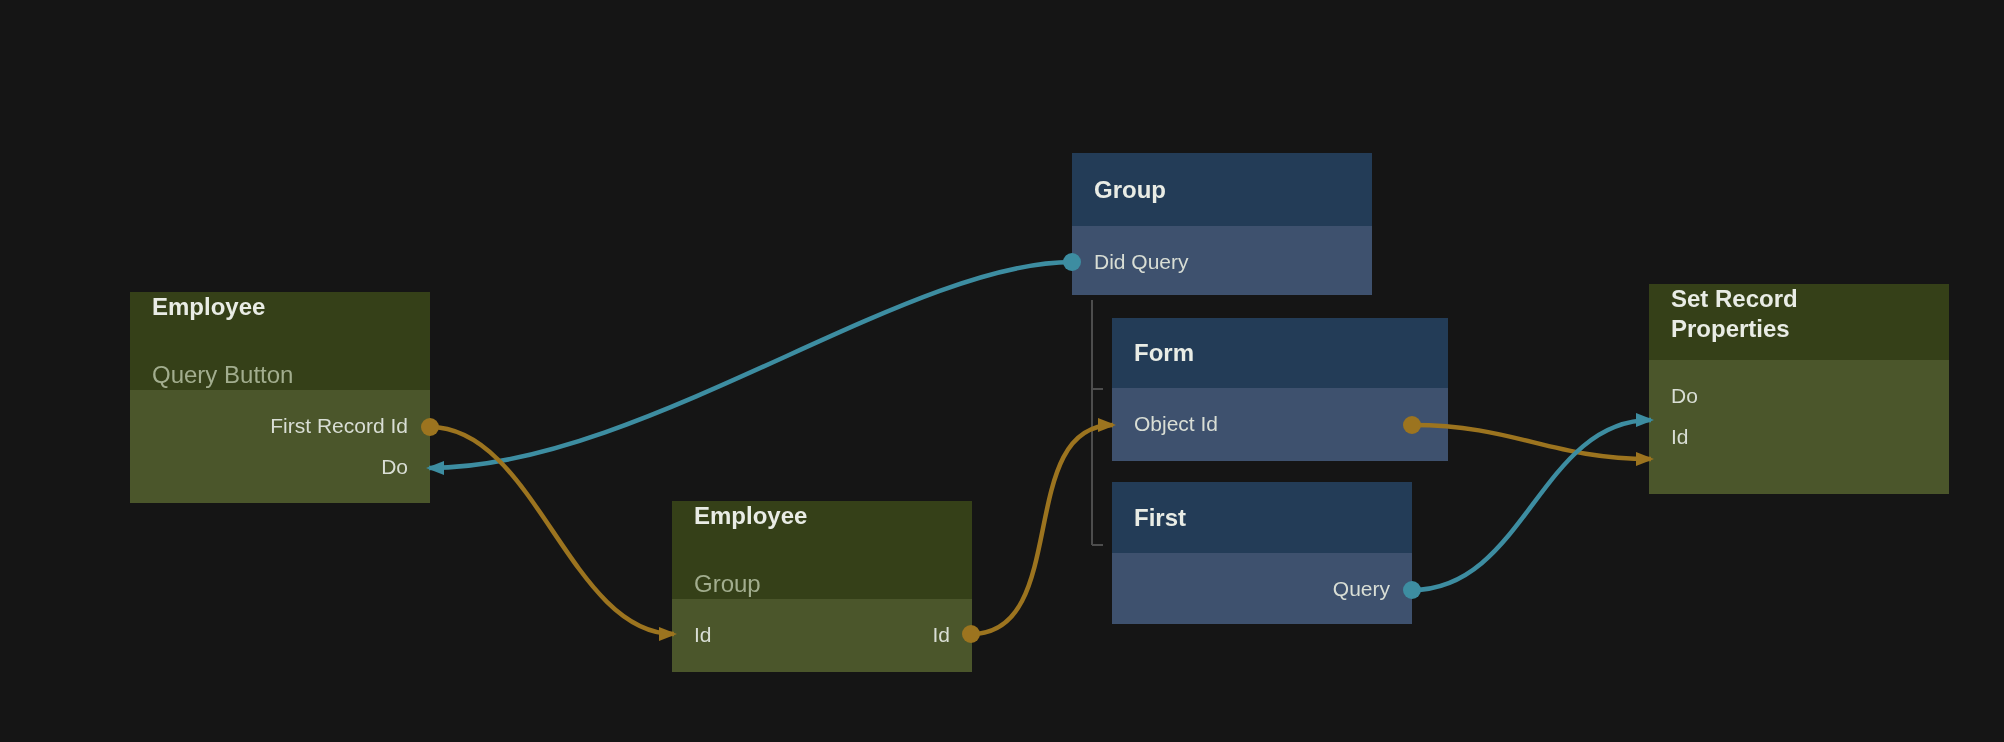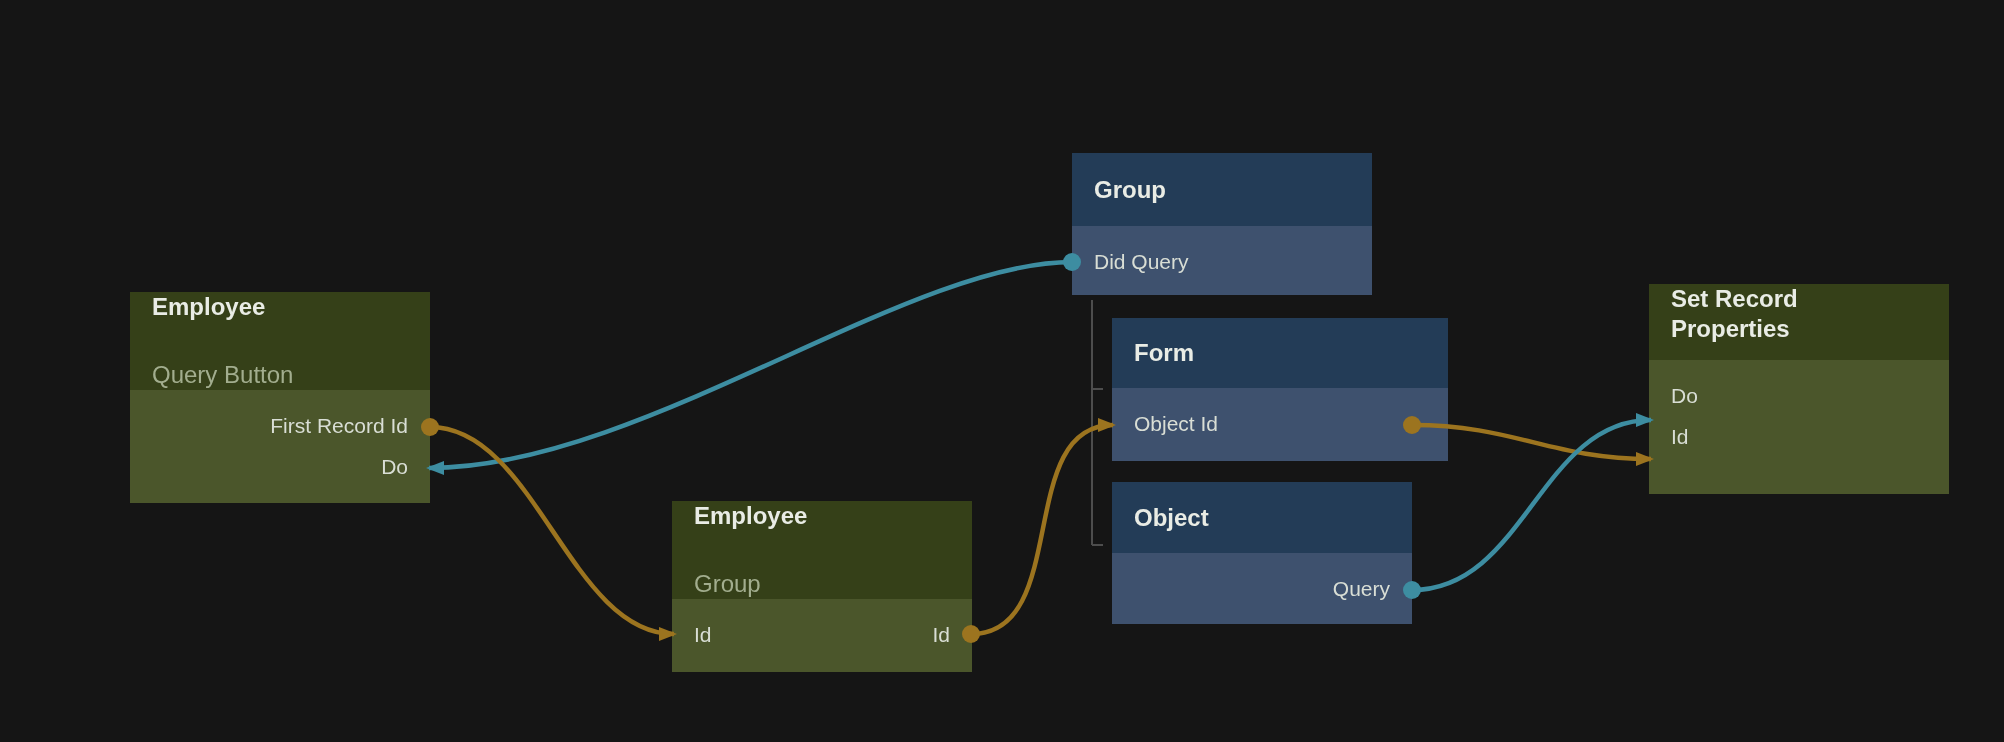--- a/index.html
+++ b/index.html
@@ -93,21 +93,21 @@
     </div>
     <div class="node-body">
       <div class="port-row">
         <span class="port-label">Object Id</span>
       </div>
     </div>
   </div>
 
   <div class="node blue" style="left:1112px;top:482px;width:300px;height:142px">
     <div class="node-header" style="height:71px">
-      <div class="node-title">Object</div>
+      <div class="node-title">First</div>
     </div>
     <div class="node-body">
       <div class="port-row right">
         <span class="port-label">Query</span>
       </div>
     </div>
   </div>
 
   <div class="node green" style="left:672px;top:501px;width:300px;height:171px">
     <div class="node-header" style="height:98px">

